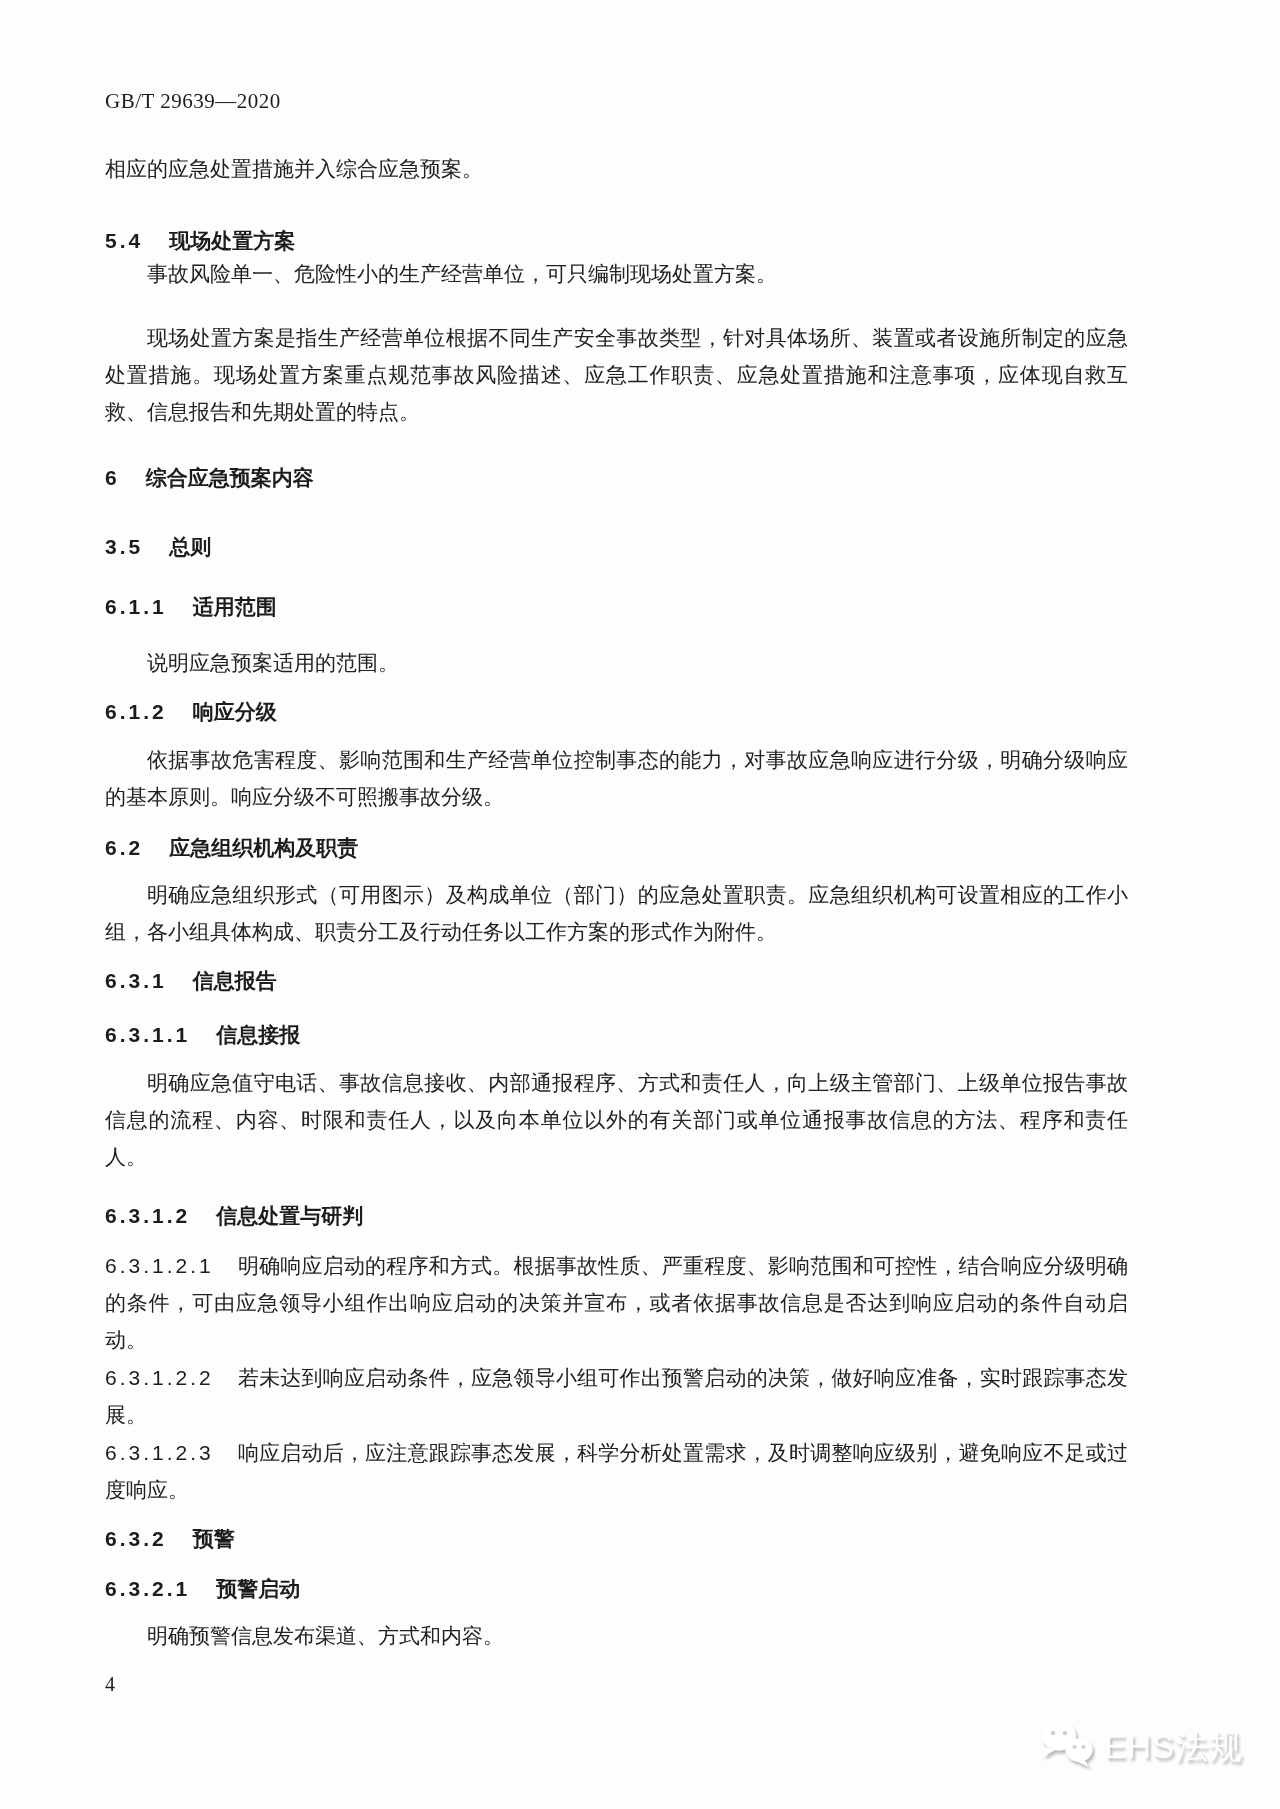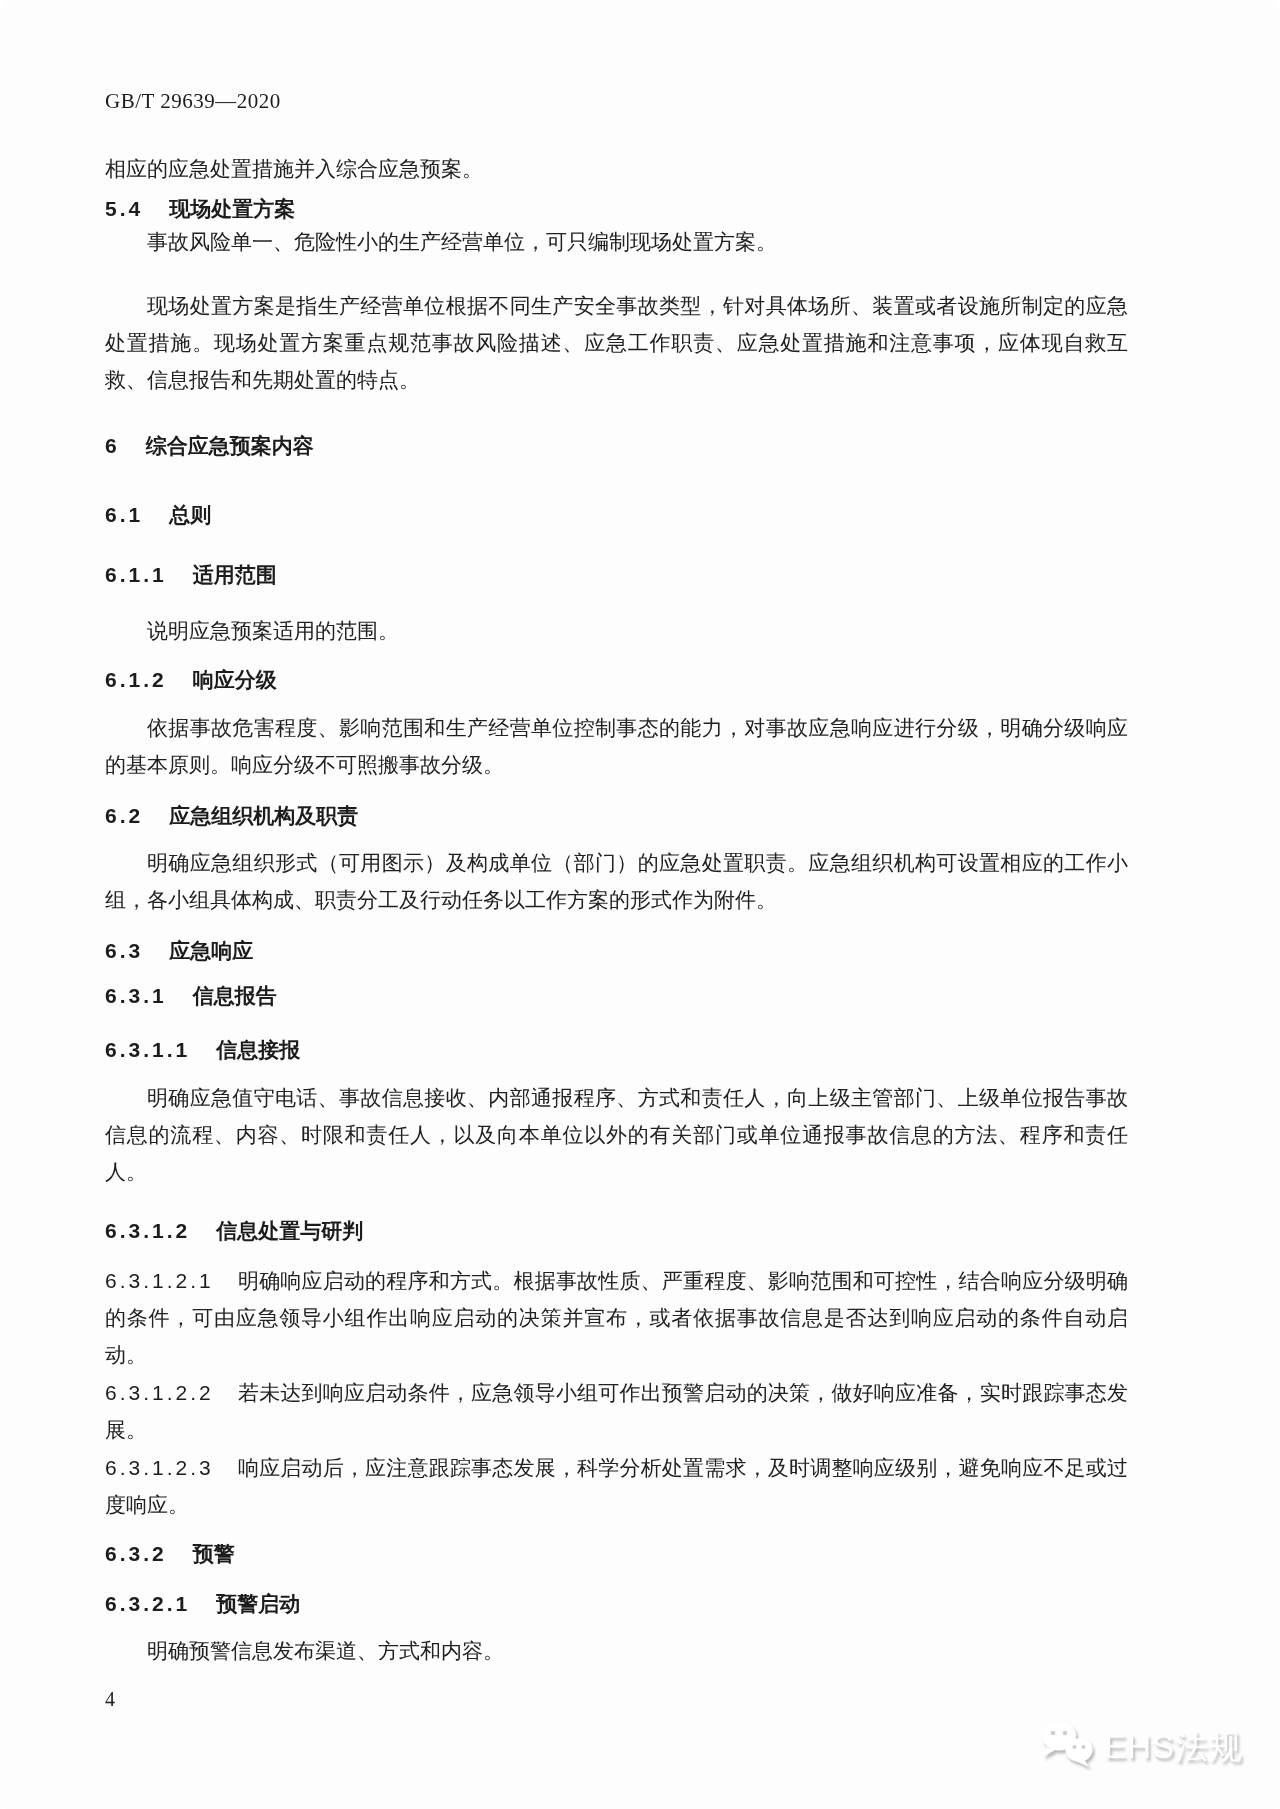--- a/index.html
+++ b/index.html
@@ -83,52 +83,49 @@
 </head>
 <body>
 
 <div class="page">
   <div class="content">
 
     <div class="doc-code">GB/T 29639—2020</div>
 
     <p class="p" style="margin-top:37px">相应的应急处置措施并入综合应急预案。</p>
 
-    <h3 class="h" style="margin-top:6px">
+    <h3 class="h" style="margin-top:38px">
       <span class="hnum">5.4</span><span>现场处置方案</span>
     </h3>
     <p class="p indent" style="margin-top:0">事故风险单一、危险性小的生产经营单位，可只编制现场处置方案。</p>
     <p class="p indent" style="margin-top:27px">现场处置方案是指生产经营单位根据不同生产安全事故类型，针对具体场所、装置或者设施所制定的应急处置措施。现场处置方案重点规范事故风险描述、应急工作职责、应急处置措施和注意事项，应体现自救互救、信息报告和先期处置的特点。</p>
 
     <h2 class="h" style="margin-top:32px">
       <span class="hnum">6</span><span>综合应急预案内容</span>
     </h2>
 
     <h3 class="h" style="margin-top:39px">
-      <span class="hnum">6.1</span><span>总则</span>
+      <span class="hnum">3.5</span><span>总则</span>
     </h3>
 
     <h4 class="h" style="margin-top:30px">
       <span class="hnum">6.1.1</span><span>适用范围</span>
     </h4>
     <p class="p indent" style="margin-top:23px">说明应急预案适用的范围。</p>
 
     <h4 class="h" style="margin-top:15px">
       <span class="hnum">6.1.2</span><span>响应分级</span>
     </h4>
     <p class="p indent" style="margin-top:15px">依据事故危害程度、影响范围和生产经营单位控制事态的能力，对事故应急响应进行分级，明确分级响应的基本原则。响应分级不可照搬事故分级。</p>
 
     <h3 class="h" style="margin-top:17px">
       <span class="hnum">6.2</span><span>应急组织机构及职责</span>
     </h3>
     <p class="p indent" style="margin-top:14px">明确应急组织形式（可用图示）及构成单位（部门）的应急处置职责。应急组织机构可设置相应的工作小组，各小组具体构成、职责分工及行动任务以工作方案的形式作为附件。</p>
 
-    <h3 class="h" style="margin-top:17px">
-      <span class="hnum">6.3</span><span>应急响应</span>
-    </h3>
 
     <h4 class="h" style="margin-top:15px">
       <span class="hnum">6.3.1</span><span>信息报告</span>
     </h4>
 
     <h5 class="h" style="margin-top:24px">
       <span class="hnum">6.3.1.1</span><span>信息接报</span>
     </h5>
     <p class="p indent" style="margin-top:15px">明确应急值守电话、事故信息接收、内部通报程序、方式和责任人，向上级主管部门、上级单位报告事故信息的流程、内容、时限和责任人，以及向本单位以外的有关部门或单位通报事故信息的方法、程序和责任人。</p>
 

